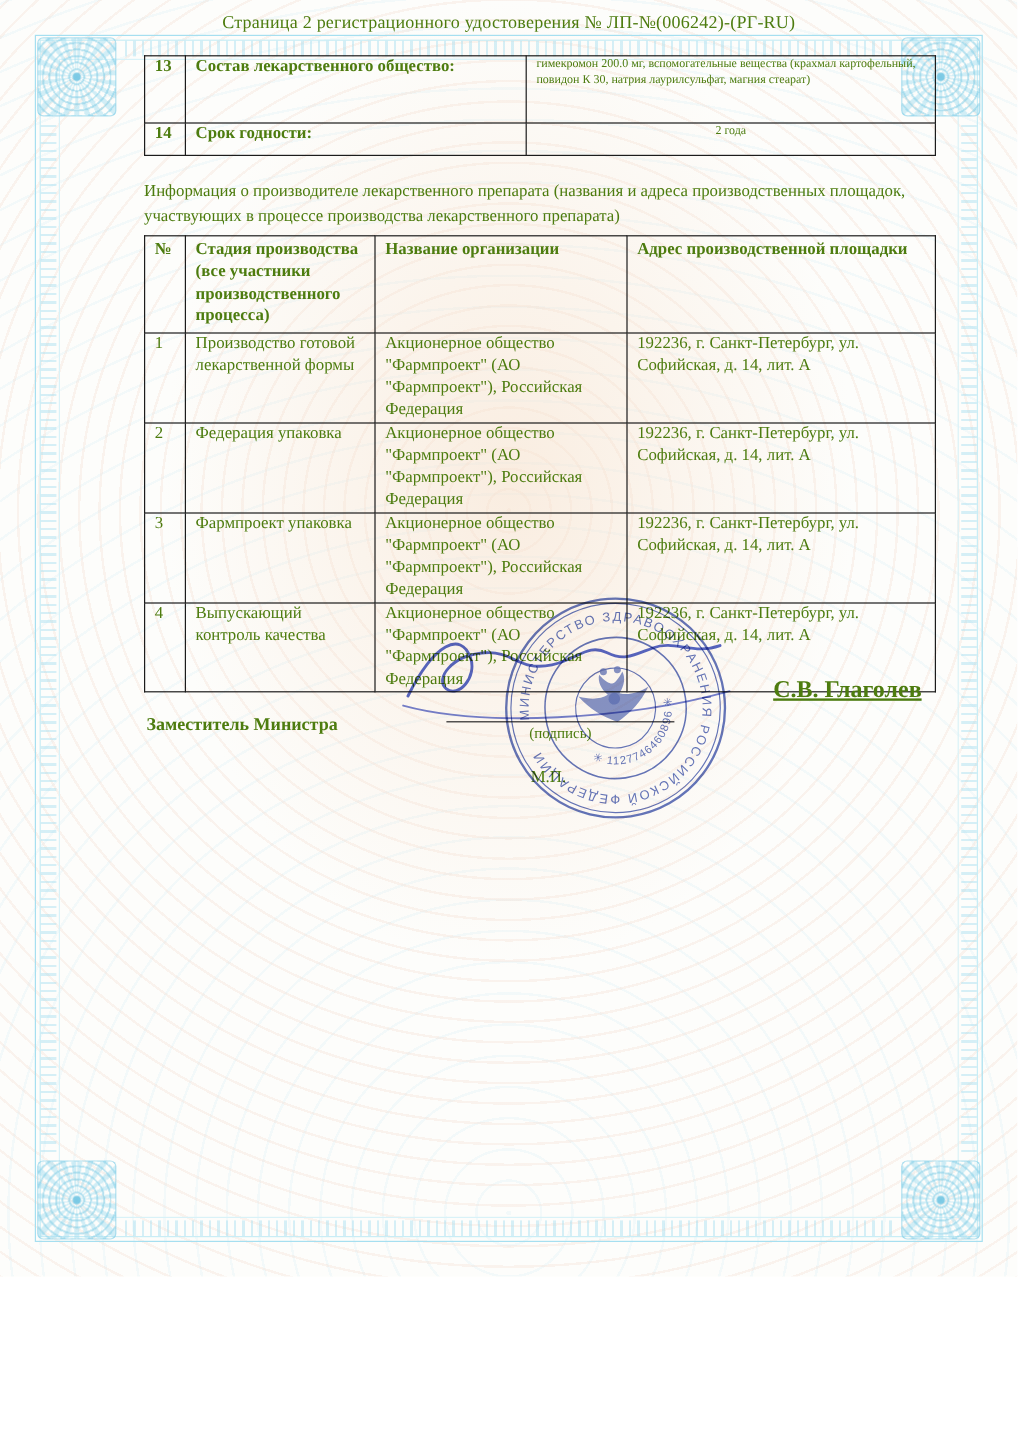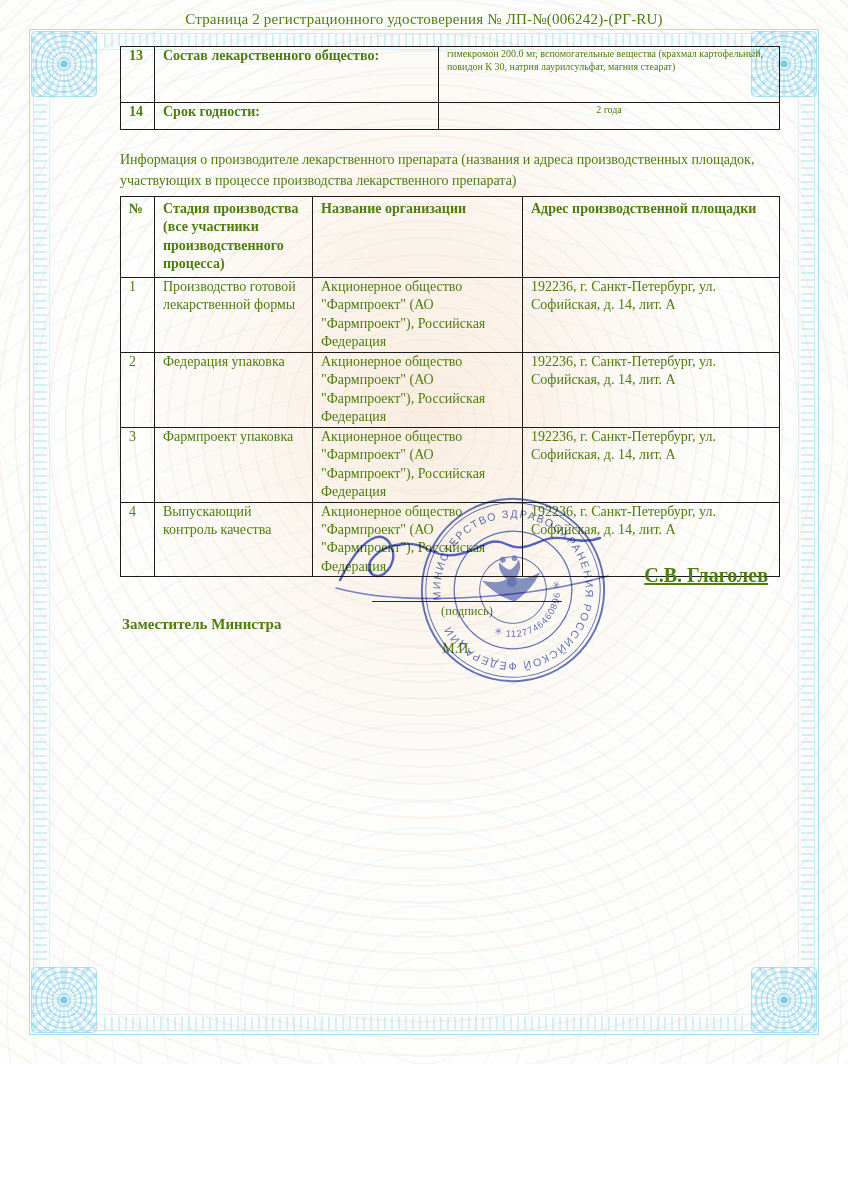--- a/index.html
+++ b/index.html
@@ -55,21 +55,21 @@
   .intro { position:absolute; top:149px; left:120px; width:660px; text-align:left; font-size:14px; line-height:1.5; }
 
   .mfg-table { position:absolute; top:196px; left:120px; width:660px; }
   .mfg-table th { font-weight:bold; padding:3px 8px; }
   .mfg-head-row { height:66px; }
   .mfg-row-1 { height:68px; }
   .mfg-row-2 { height:64px; }
   .mfg-row-3 { height:64px; }
   .mfg-row-4 { height:58px; }
 
-  .sig-left    { position:absolute; top:616px; left:122px;  font-weight:bold; font-size:15px; }
+  .sig-left    { position:absolute; top:596px; left:122px;  font-weight:bold; font-size:15px; }
   .sig-name    { position:absolute; top:564px; right:80px;  font-weight:bold; font-size:20px;text-decoration:underline; }
   .sig-line    { position:absolute; top:601px; left:372px;  width:190px; border-bottom:1.4px solid #2a2a2a; }
   .sig-caption { position:absolute; top:604px; left:372px;  width:190px; text-align:center; font-size:12.5px; }
   .sig-mp      { position:absolute; top:641px; left:362px;  width:190px; text-align:center; font-size:14px; }
 
   .stamp { position:absolute; left:415px; top:492px; width:196px; height:196px; mix-blend-mode:multiply; opacity:.88; transform:rotate(-8deg); }
   .stamp .s-ring { fill:none; stroke:#4f63b5; }
   .stamp .s-text { fill:#4f63b5; font-family:"Liberation Sans","DejaVu Sans",sans-serif; }
   .stamp .s-emblem { fill:rgba(72,95,180,.75); }
 

